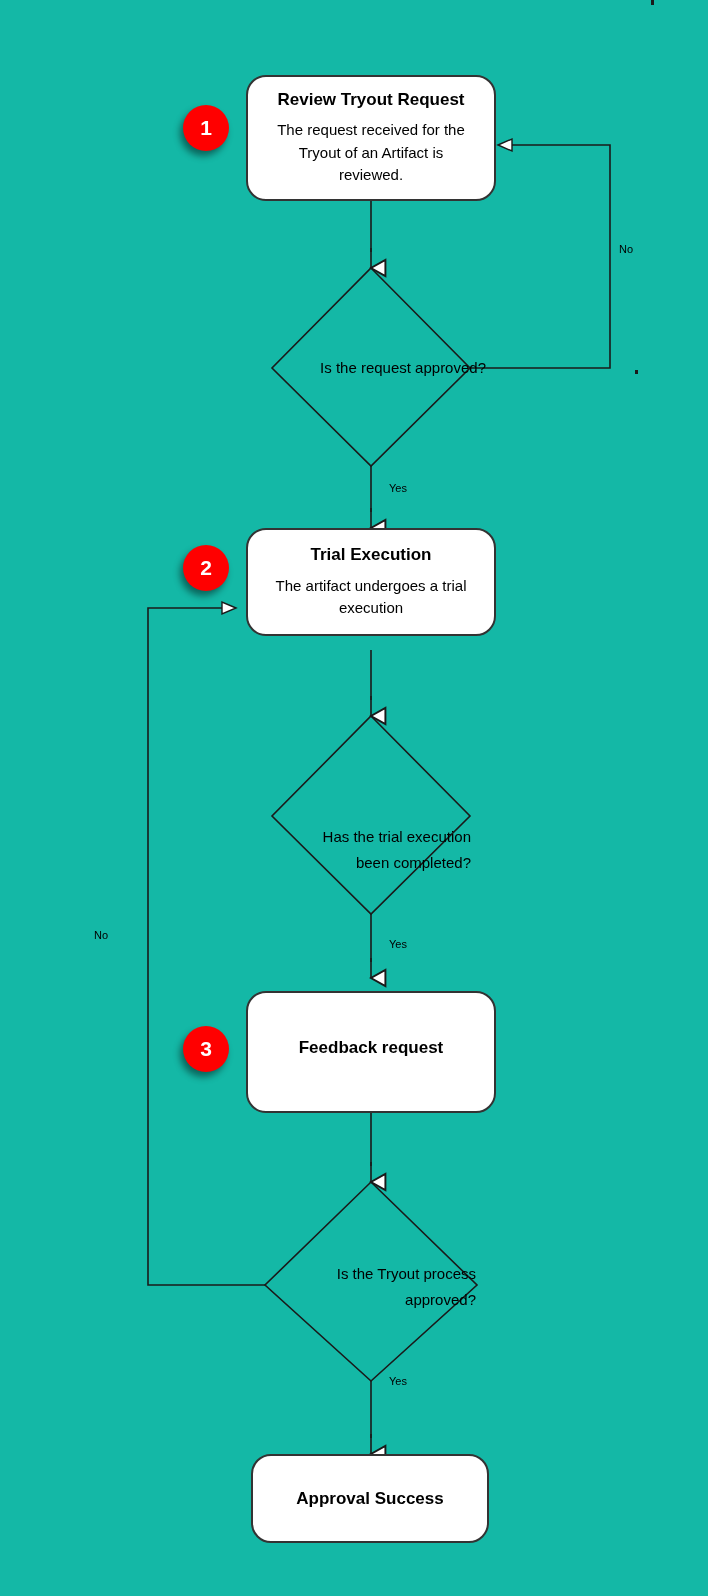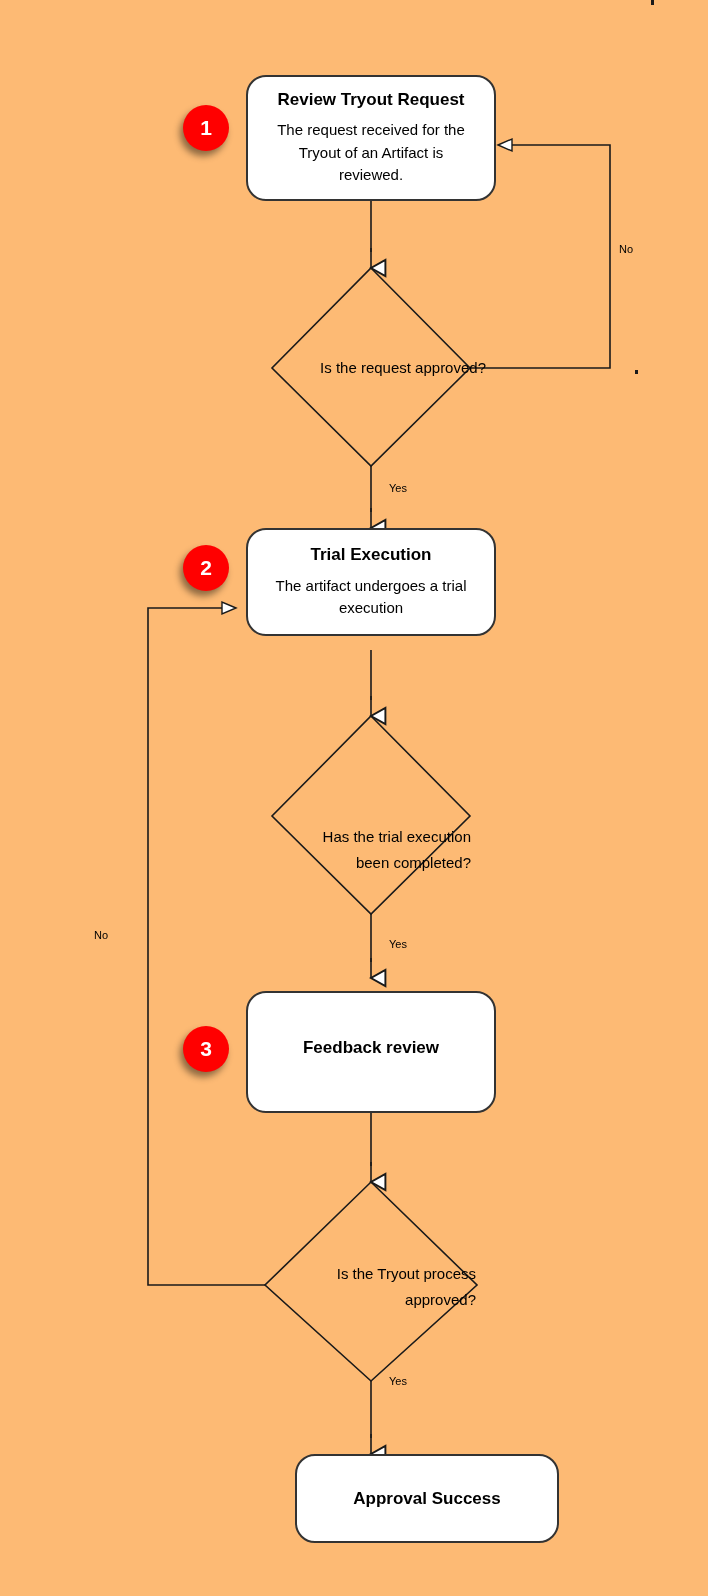--- a/index.html
+++ b/index.html
@@ -8,21 +8,21 @@
     background: #ffffff;
   }
   body {
     font-family: "Liberation Sans", sans-serif;
     -webkit-font-smoothing: antialiased;
   }
   #canvas {
     position: relative;
     width: 708px;
     height: 1596px;
-    background: #fdba74;
+    background: #14b8a6;
     overflow: hidden;
   }
   svg.flow {
     position: absolute;
     left: 0;
     top: 0;
     width: 708px;
     height: 1596px;
   }
   
@@ -154,30 +154,30 @@
 execution</div>
   </div>
   <div class="badge" style="left:183px; top:545px;">
     <span>2</span>
   </div>
 
   <div class="diamond-label" style="left:271px; top:824px; width:200px;">Has the trial execution
 been completed?</div>
 
   <div class="node-box" style="left:246px; top:991px; width:250px; height:122px;">
-    <div class="node-title">Feedback review</div>
+    <div class="node-title">Feedback request</div>
   </div>
   <div class="badge" style="left:183px; top:1026px;">
     <span>3</span>
   </div>
 
   <div class="diamond-label" style="left:276px; top:1261px; width:200px;">Is the Tryout process
 approved?</div>
 
-  <div class="node-box" style="left:251px; top:1454px; width:264px; height:89px;margin-left:44px;">
+  <div class="node-box" style="left:251px; top:1454px; width:238px; height:89px;">
     <div class="node-title only">Approval Success</div>
   </div>
 
   <div class="edge-label" style="left:619px; top:243px;">No</div>
   <div class="edge-label" style="left:389px; top:482px;">Yes</div>
   <div class="edge-label" style="left:389px; top:938px;">Yes</div>
   <div class="edge-label" style="left:94px; top:929px;">No</div>
   <div class="edge-label" style="left:389px; top:1375px;">Yes</div>
 
   <div class="speck" style="left:651px; top:0px; width:3px; height:5px;"></div>

